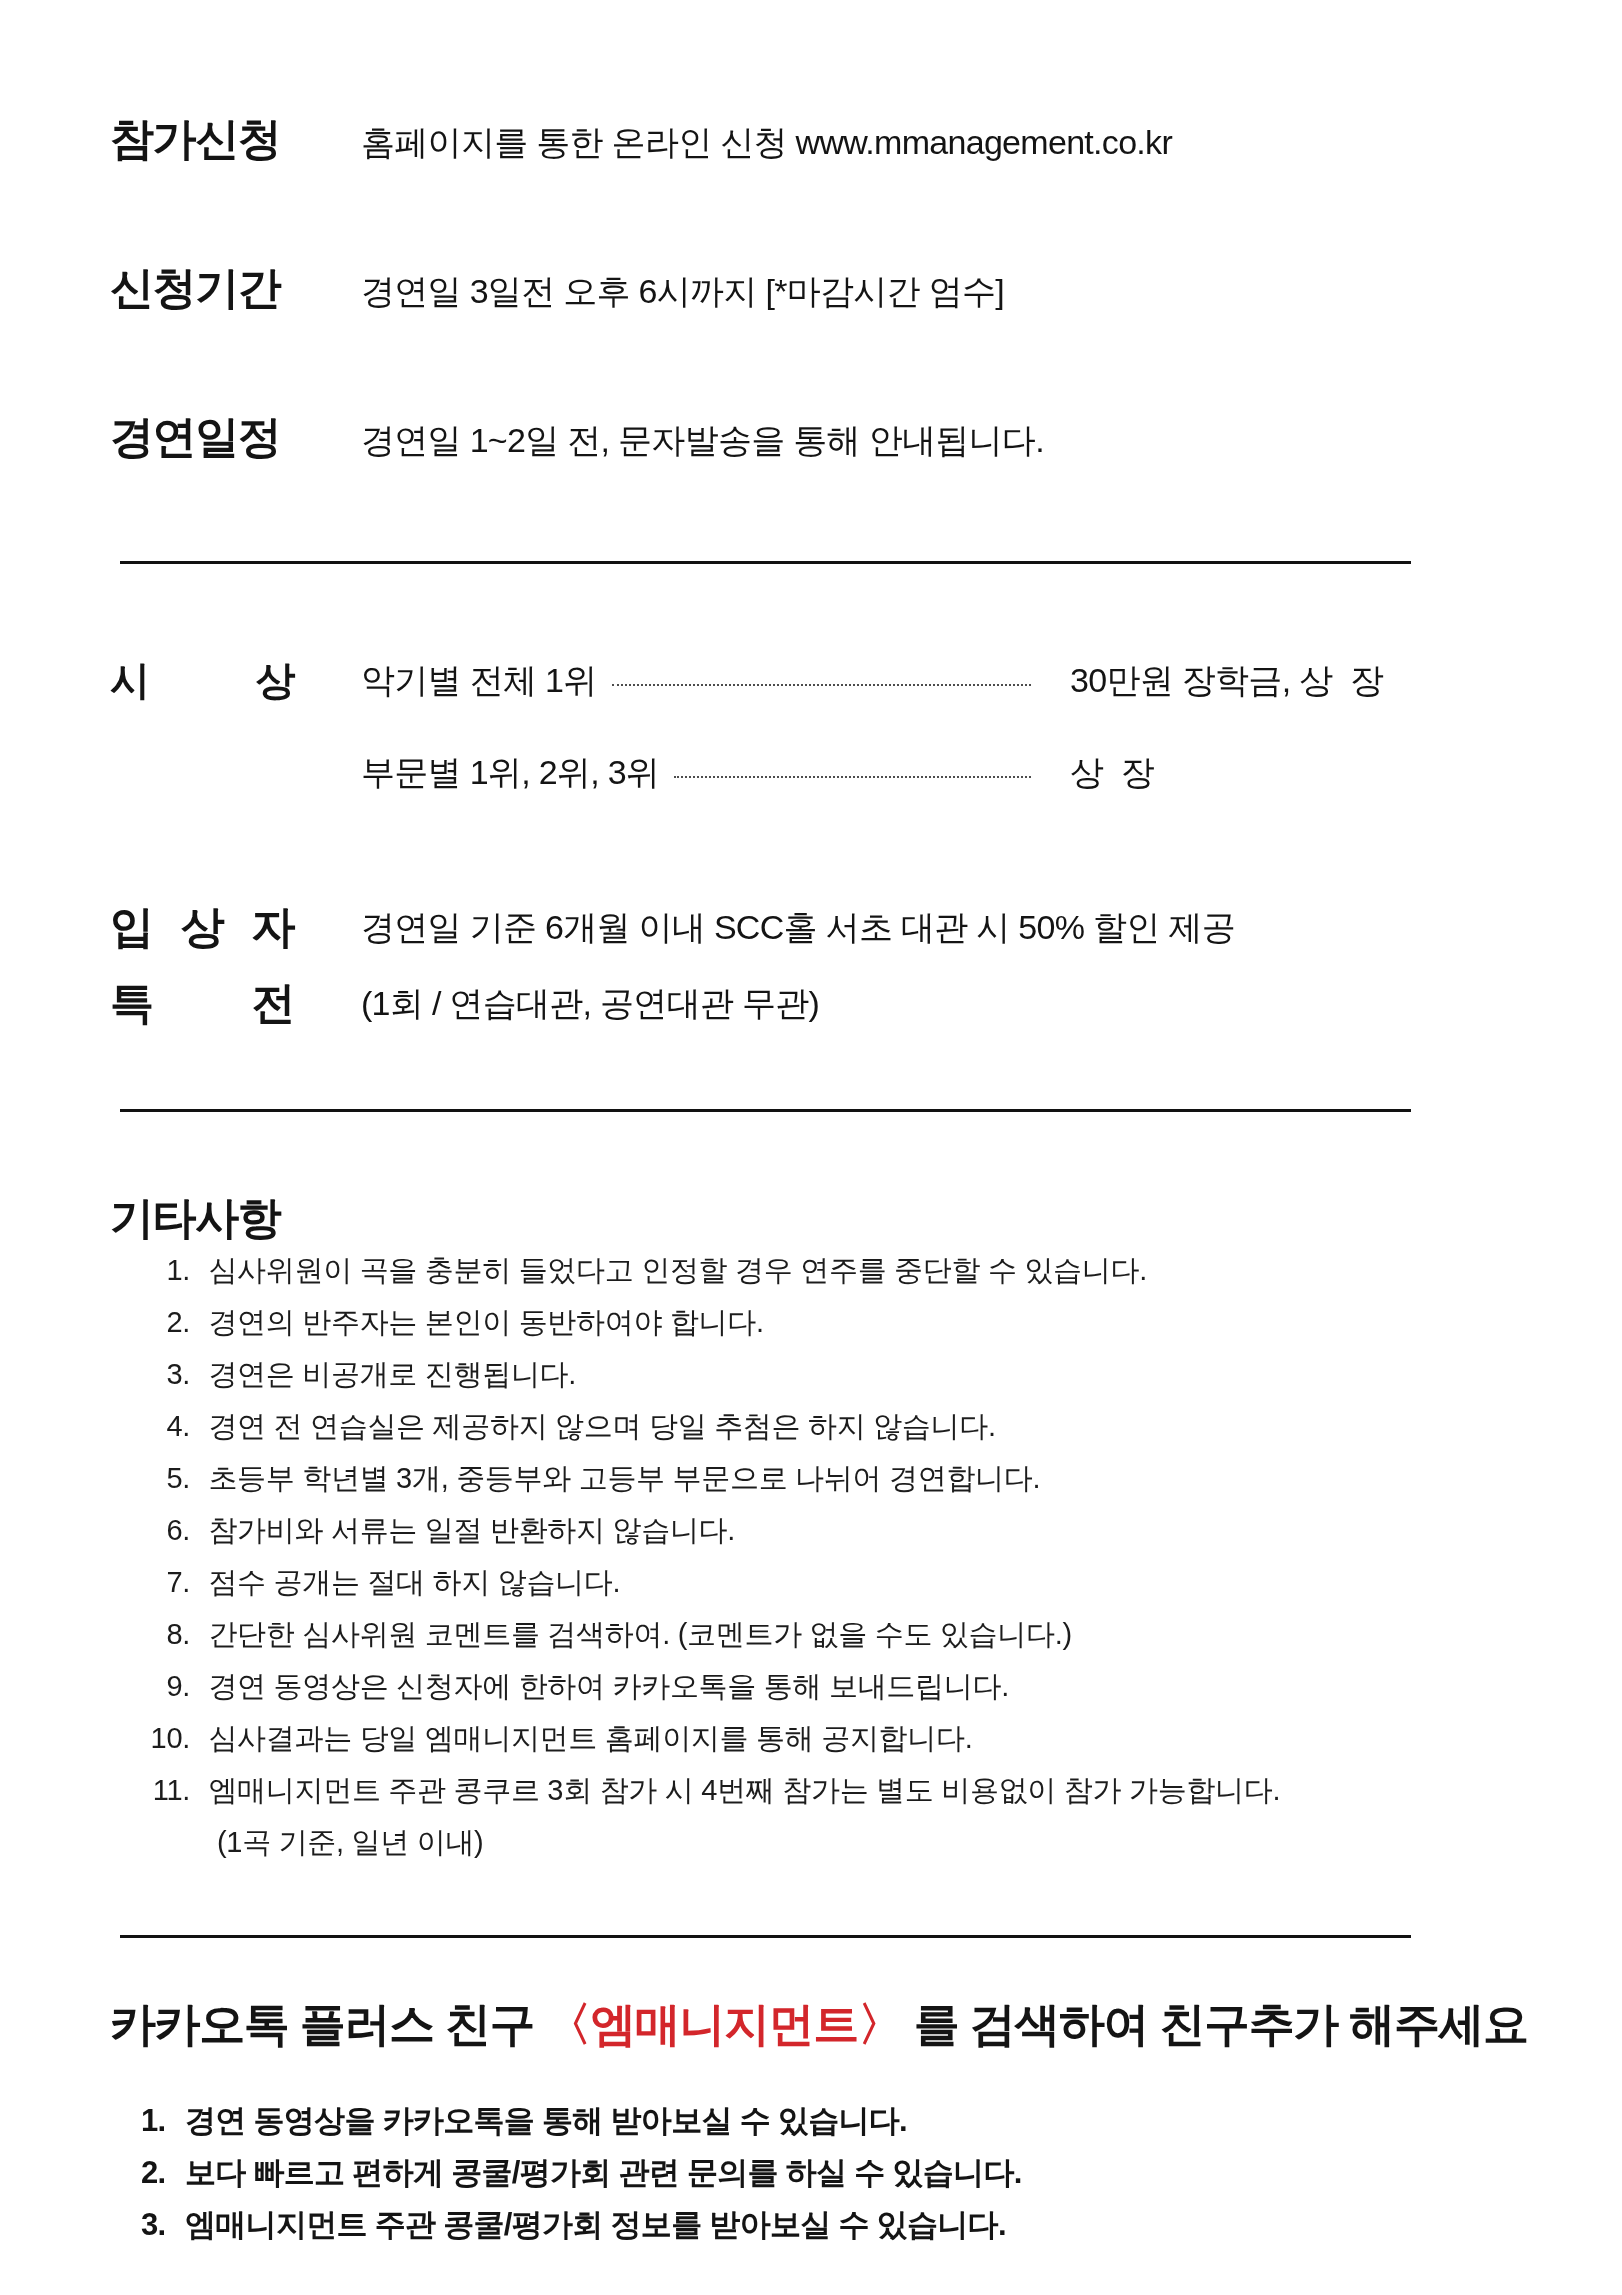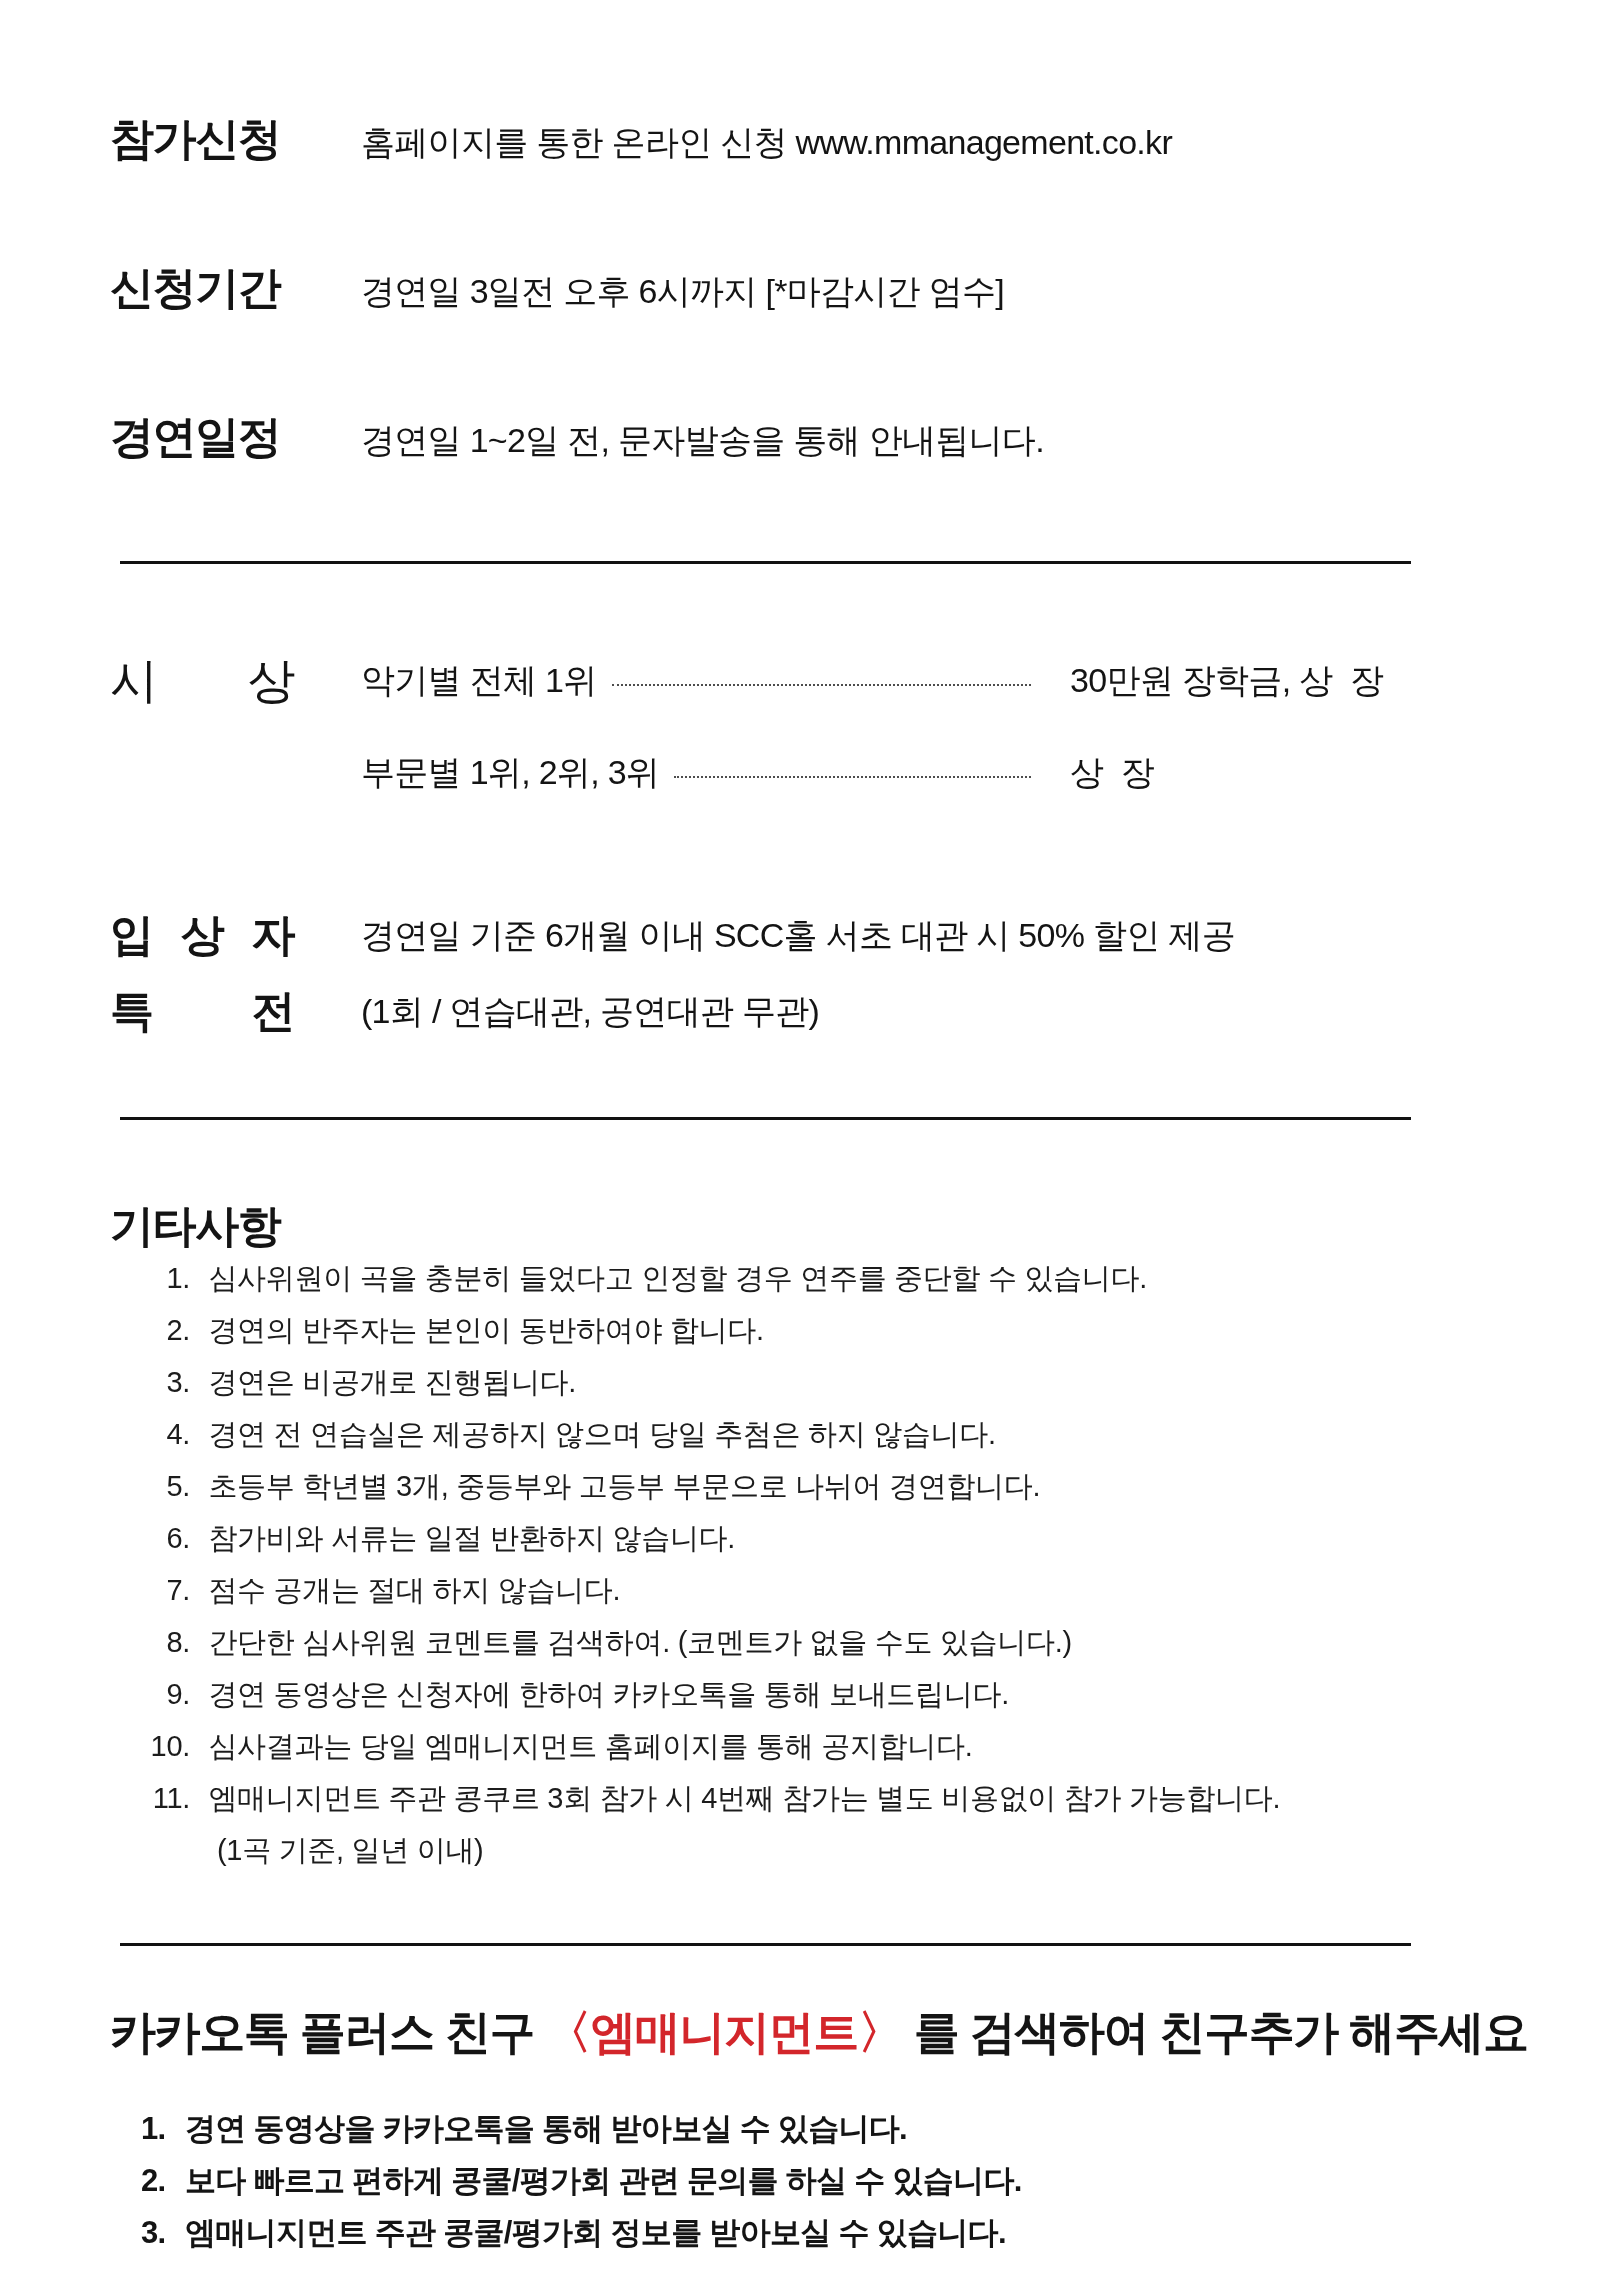--- a/index.html
+++ b/index.html
@@ -44,27 +44,27 @@
     margin: 0 0 0 10.2px;
   }
   .divider-1 { margin-top: 97px; }
   .divider-2 { margin-top: 68px; }
   .divider-3 { margin-top: 67px; }
 
   
   .awards { display: flex; margin-top: 94px; }
   .awards-label {
     width: 184px; flex: none;
-    font-size: 48px; font-weight: 400; letter-spacing: -1.4px;
+    font-size: 40px; font-weight: 700; letter-spacing: -1.4px;
     text-align-last: justify;
     line-height: 45px;
   }
   .awards-rows { margin-left: 67px; flex: 1; }
   .award-row { display: flex; align-items: center; height: 45px; margin-bottom: 47px; }
-  .award-row:last-child { margin-bottom: 12px; text-align: center; }
+  .award-row:last-child { margin-bottom: 4px; text-align: center; }
   .award-left { width: 682px; flex: none; display: flex; align-items: center; }
   .award-item-text { font-size: 34px; letter-spacing: -0.7px; white-space: nowrap; }
   .award-leader {
     flex: 1;
     height: 0;
     border-top: 2.7px dotted #4d4d4d;
     margin: 9.5px 12.3px 0 15px;
   }
   .award-prize { margin-left: 27px; font-size: 34px; letter-spacing: -0.7px; white-space: pre; }
 

